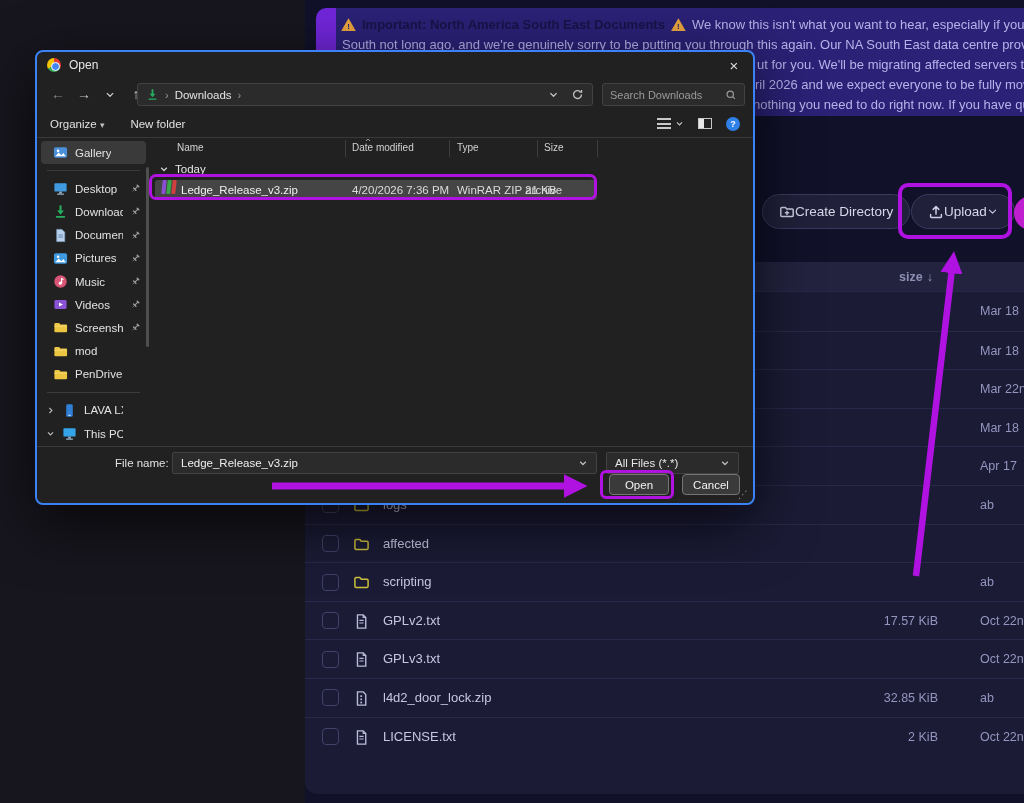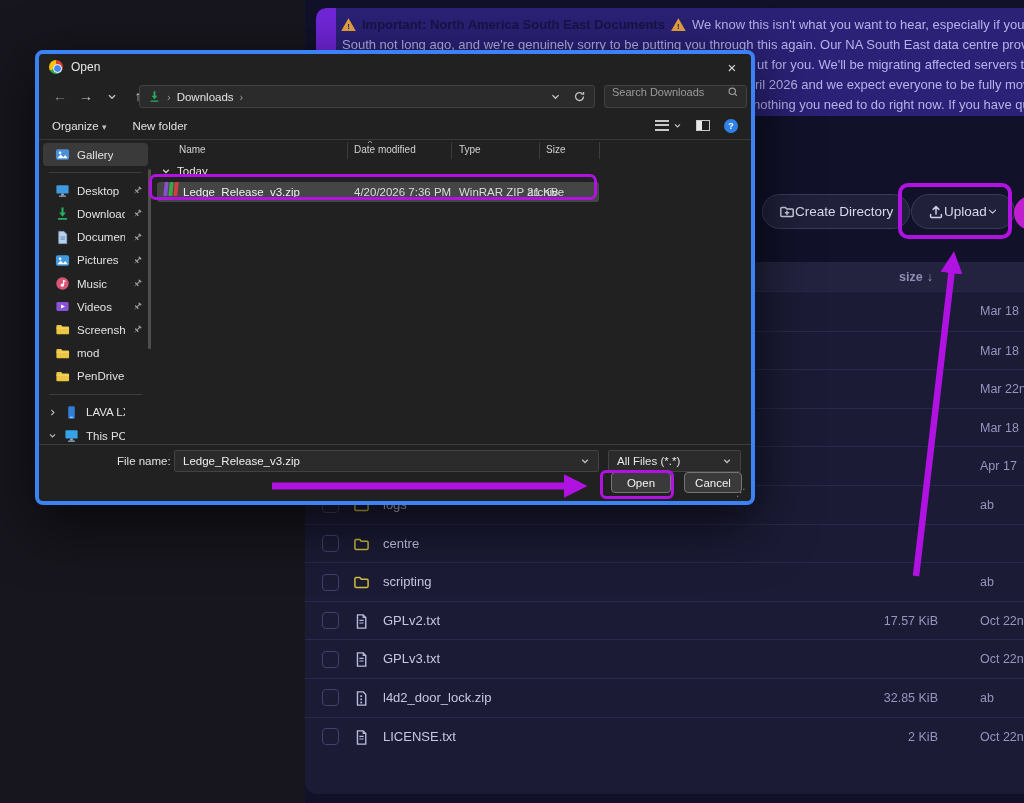--- a/index.html
+++ b/index.html
@@ -41,35 +41,35 @@
   .th-size{position:absolute;left:594px;top:0;height:30px;display:flex;align-items:center;gap:4px;font-size:12.5px;font-weight:bold;color:#8f8fb5;cursor:pointer}
   .trow{position:relative;height:38.6px;border-top:1px solid var(--rowsep)}
   .trow:first-child{border-top:none}
   .cb{position:absolute;left:17px;top:10.5px;width:17px;height:17px;border:1.5px solid #41416a;border-radius:4px}
   .ric{position:absolute;left:48px;top:11px}
   .rname{position:absolute;left:78px;top:0;line-height:38.6px;font-size:13px;color:var(--tx1)}
   .rsize{position:absolute;left:480px;top:0;width:153px;line-height:38.6px;font-size:12.5px;color:var(--tx2);text-align:right}
   .rmod{position:absolute;left:675px;top:0;line-height:38.6px;font-size:12.5px;color:var(--tx2);white-space:nowrap}
 
   
-  .dialog{position:absolute;left:35px;top:50px;width:720px;height:455px;background:var(--dlg);border:4px solid #3b82f6;border-radius:8px;
+  .dialog{position:absolute;left:35px;top:50px;width:720px;height:455px;background:var(--dlg);border:2px solid #3b82f6;border-radius:8px;
     box-shadow:0 18px 60px rgba(0,0,0,.7);z-index:50;color:var(--dlg-tx);font-size:12px}
   .titlebar{position:absolute;left:0;top:0;right:0;height:26px;display:flex;align-items:center;padding:0 10px;gap:8px}
   .chrome{width:14px;height:14px;border-radius:50%;background:conic-gradient(#e33b2e 0 33%,#34a853 0 66%,#f7c500 0 100%);position:relative}
   .chrome::after{content:"";position:absolute;left:3.5px;top:3.5px;width:7px;height:7px;border-radius:50%;background:#4285f4;border:1.2px solid #fff}
   .dlg-close{margin-left:auto;width:18px;height:18px;display:flex;align-items:center;justify-content:center;color:#ddd;font-size:15px;cursor:pointer}
   .navrow{position:absolute;left:0;top:28px;right:0;height:28px;display:flex;align-items:center}
   .navbtn{width:26px;text-align:center;color:#c4c4c4;font-size:14px;cursor:pointer}
   .navbtn.dim{color:#8a8a8a}
   .addr{position:absolute;left:100px;top:3px;width:456px;height:23px;background:var(--dlg-in);border:1px solid var(--dlg-bd);border-radius:3px;
     display:flex;align-items:center;gap:6px;padding:0 8px;font-size:11.5px;color:#e2e2e2}
   .crumb-sep{color:#9a9a9a;font-size:11px}
   .addr .right{margin-left:auto;display:flex;align-items:center;gap:12px}
   .srch{position:absolute;left:565px;top:3px;width:143px;height:23px;background:var(--dlg-in);border:1px solid var(--dlg-bd);border-radius:3px;
-    display:flex;align-items:flex-start;padding:0 7px}
+    display:flex;align-items:center;padding:0 7px}
   .srch input{flex:1;background:transparent;border:none;outline:none;color:#cfcfcf;font-size:11px;font-family:inherit;min-width:0}
   .srch input::placeholder{color:#9a9a9a}
   .toolrow{position:absolute;left:0;top:58px;right:0;height:28px;display:flex;align-items:center;padding:0 13px;gap:26px;border-bottom:1px solid #3a3a3a;font-size:11.5px;color:#e0e0e0}
   .toolrow .right{margin-left:auto;display:flex;align-items:center;gap:14px}
   .vlist{width:14px;height:11px;background:repeating-linear-gradient(to bottom,#c8c8c8 0 2px,transparent 2px 4.5px)}
   .vpane{width:14px;height:11px;border:1.5px solid #c8c8c8;background:linear-gradient(90deg,#e8e8e8 0 45%,transparent 45%)}
   .vhelp{width:14px;height:14px;border-radius:50%;background:#2f81e8;color:#fff;font-size:9px;font-weight:bold;display:flex;align-items:center;justify-content:center}
 
   .side{position:absolute;left:0;top:87px;width:113px;bottom:57px;overflow:hidden;padding-top:2px}
   .sitem{height:23.2px;display:flex;align-items:center;gap:7px;padding:0 5px;margin:0 4px;border-radius:4px;font-size:11.5px;color:#e2e2e2;cursor:pointer}
@@ -296,21 +296,21 @@
             </svg>
     <span class="rname">logs</span>
     <span class="rsize"></span>
     <span class="rmod">ab</span>
   </div>
           <div class="trow">
     <span class="cb"></span>
     <svg class="ric" width="17" height="17" viewBox="0 0 16 16">
               <use href="#i-wfolder"></use>
             </svg>
-    <span class="rname">centre</span>
+    <span class="rname">affected</span>
     <span class="rsize"></span>
     <span class="rmod"></span>
   </div>
           <div class="trow">
     <span class="cb"></span>
     <svg class="ric" width="17" height="17" viewBox="0 0 16 16">
               <use href="#i-wfolder"></use>
             </svg>
     <span class="rname">scripting</span>
     <span class="rsize"></span>

